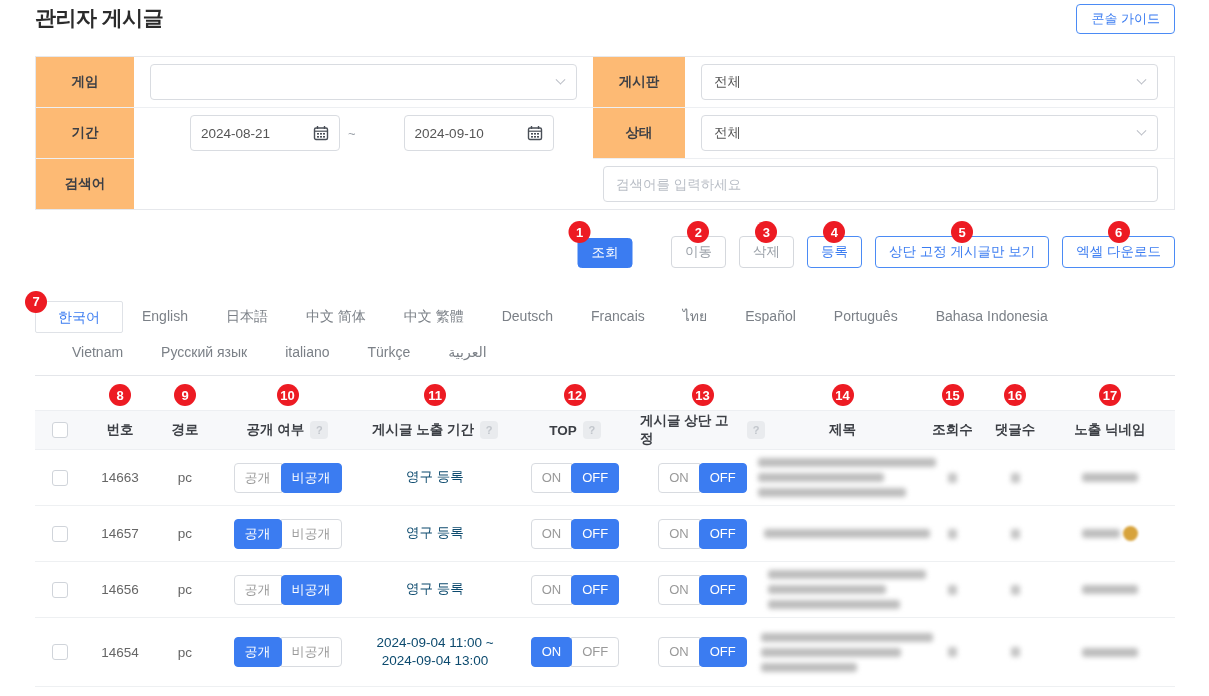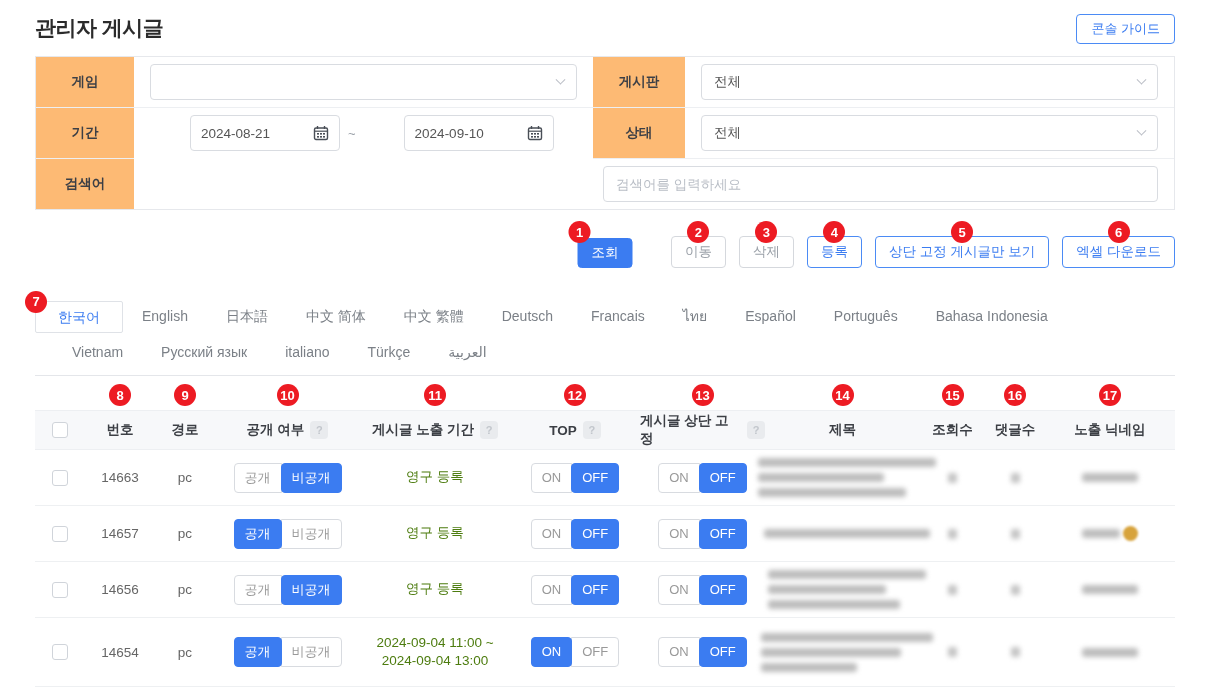--- a/index.html
+++ b/index.html
@@ -1,21 +1,21 @@
 <!DOCTYPE html>
 <html><head>
 <meta charset="utf-8">
 <style>
   * { margin:0; padding:0; box-sizing:border-box; }
   html,body { background:#fff; }
   body { font-family:"Liberation Sans","DejaVu Sans",sans-serif; color:#333; }
   .page { position:relative; width:1209px; height:696px; overflow:hidden; background:#fff; padding:0 34px 0 35px; }
 
   
-  .topbar { display:flex; justify-content:space-between; align-items:flex-start; padding-top:14px; height:44px; }
+  .topbar { display:flex; justify-content:space-between; align-items:flex-start; padding-top:4px; height:44px; }
   .page-title { font-size:21px; font-weight:bold; color:#2b2b2b; letter-spacing:-0.5px; }
   .guide-btn { height:30px; padding:0 14px; background:#fff; border:1px solid #4b8bf5; border-radius:4px; color:#3b7cf1; font-size:13px; cursor:pointer; font-family:inherit; }
 
   
   .sform { margin-top:12px; border:1px solid #e6e8ec; display:grid; grid-template-columns:98px 459px 92px 1fr; }
   .fcell { display:flex; align-items:center; padding:7px 16px; border-top:1px solid #edeff2; min-height:50px; }
   .sform .r1 { border-top:none; }
   .flabel { background:#fdba74; justify-content:center; font-size:13.5px; font-weight:bold; color:#3c3f45; }
   .select { display:flex; align-items:center; justify-content:space-between; width:100%; height:36px; border:1px solid #d9dce1; border-radius:4px; background:#fff; padding:0 12px; font-size:13.5px; color:#555; cursor:pointer; }
   .chev { width:7px; height:7px; border-right:1.5px solid #b9bdc5; border-bottom:1.5px solid #b9bdc5; transform:rotate(45deg) translate(-2px,-2px); }
@@ -60,21 +60,21 @@
   .h56 .td { height:55px; }
   .h68 .td { height:68px; }
   .checkbox { width:16px; height:16px; border:1px solid #d0d4da; border-radius:3px; background:#fff; cursor:pointer; }
 
   
   .tg { display:inline-flex; }
   .seg { height:30px; line-height:28px; padding:0 10px; font-size:13px; color:#999; background:#fff; border:1px solid #d8dbe0; cursor:pointer; white-space:nowrap; }
   .seg:first-child { border-radius:4px 0 0 4px; }
   .seg:last-child { border-radius:0 4px 4px 0; margin-left:-1px; }
   .seg.on { position:relative; z-index:1; background:#3b7cf1; border-color:#3b7cf1; color:#fff; border-radius:4px; }
-  .period { color:#4d7c0f; line-height:1.35; }
+  .period { color:#0c4a6e; line-height:1.35; }
 
   
   .blur-lines { display:flex; flex-direction:column; gap:6px; align-items:flex-start; padding-left:8px; }
   .bar { height:9px; background:#bdbdbd; border-radius:3px; filter:blur(2.6px); }
   .dotnum { width:9px; height:10px; background:#c4c4c4; border-radius:2px; filter:blur(2.4px); }
   .nick { display:flex; align-items:center; gap:3px; }
   .gold { width:15px; height:15px; border-radius:50%; background:#d7a33c; filter:blur(1.2px); }
 
   .cal-icon { flex:0 0 auto; }
 </style>

